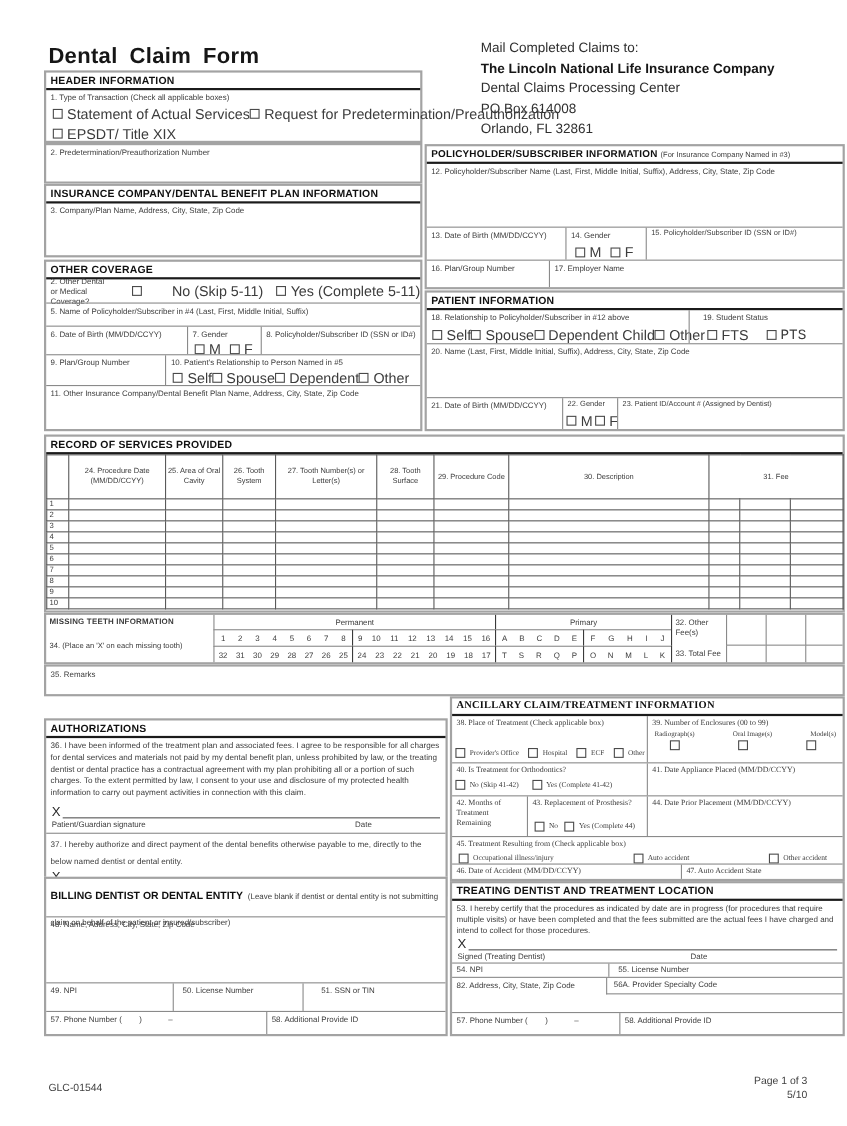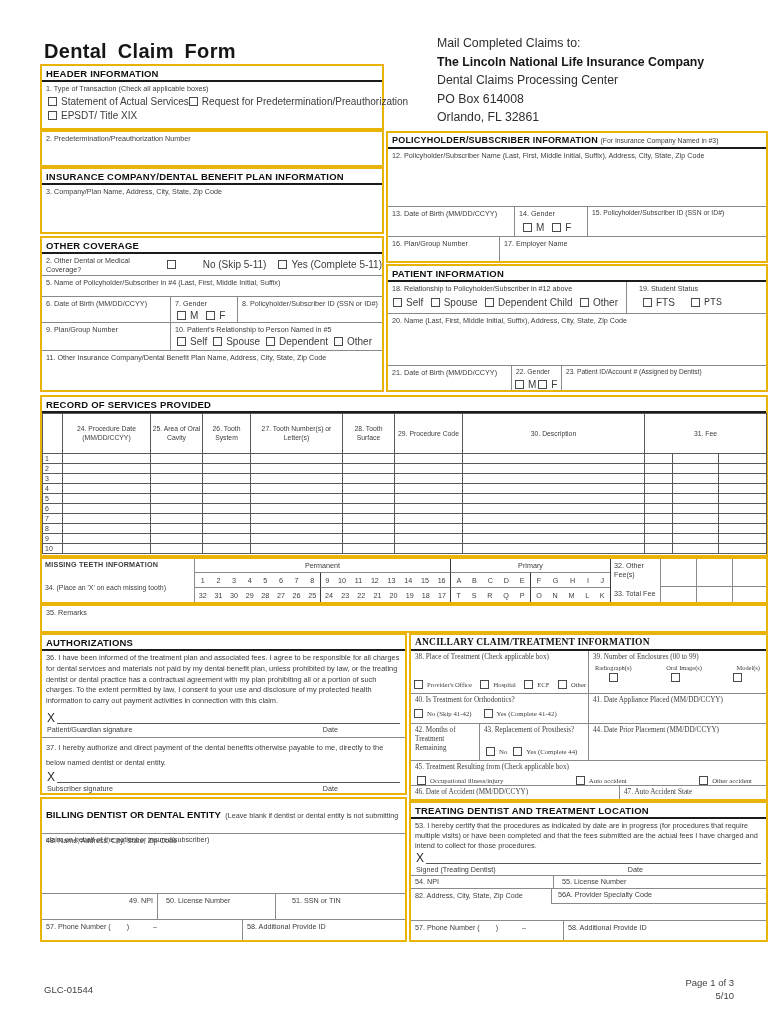--- a/index.html
+++ b/index.html
@@ -1,26 +1,26 @@
 <!DOCTYPE html>
 <html><head>
 <meta charset="utf-8">
 <style>
   * { margin:0; padding:0; box-sizing:border-box; }
   html,body { background:#ffffff; }
   body { font-family:"Liberation Sans", sans-serif; }
   .page { position:relative; width:770px; height:1024px; background:#fff; color:#2a2a2a; overflow:hidden; }
   .abs { position:absolute; }
-  .blk { position:absolute; border:2px solid #eab308; background:#fff; }
+  .blk { position:absolute; border:2px solid #a3a3a3; background:#fff; }
   .sechdr { font-weight:700; font-size:9.5px; color:#101010; padding:2px 4px 1px; border-bottom:2px solid #1b1b1b; letter-spacing:0.2px; white-space:nowrap; line-height:1.2; }
   .sechdr .note { font-weight:400; font-size:6.8px; color:#3c3c3c; letter-spacing:0; }
   .lbl { font-size:7.2px; color:#3c3c3c; line-height:1.25; }
   .pad { padding:2px 4px; }
   .cb { display:inline-block; width:9px; height:9px; border:1px solid #4a4a4a; background:#fff; margin-right:4px; vertical-align:-2px; flex:none; }
-  .cbitem { display:inline-flex; align-items:center; font-size:10px; color:#3c3c3c; white-space:nowrap; }
+  .cbitem { display:inline-flex; align-items:center; font-size:13px; color:#3c3c3c; white-space:nowrap; }
   .row { display:flex; }
   .col { display:flex; flex-direction:column; }
   .bt { border-top:1px solid #8a8a8a; }
   .bl { border-left:1px solid #8a8a8a; }
   .grow { flex:1; }
   .title { font-size:20px; font-weight:700; color:#161616; letter-spacing:0.3px; word-spacing:5px; }
   .mail { font-size:12.3px; color:#2f2f2f; line-height:18.6px; }
   .mail .b { font-weight:700; color:#161616; }
   
   .svc-table { border-collapse:collapse; table-layout:fixed; width:100%; }
@@ -503,21 +503,21 @@
       <div class="bl" style="grid-column:7;grid-row:3;"></div>
       <div class="bl" style="grid-column:8;grid-row:3;"></div>
       <div class="bl" style="grid-column:9;grid-row:3;"></div>
     </div>
   </div>
 
   <div class="blk" style="left:40px;top:604px;width:728px;height:29px;">
     <div class="lbl pad">35. Remarks</div>
   </div>
 
-  <div class="blk col" style="left:40px;top:633px;width:367px;height:162px;">
+  <div class="blk col" style="left:40px;top:653px;width:367px;height:162px;">
     <div class="sechdr">AUTHORIZATIONS</div>
     <div class="lbl pad" style="font-size:7.4px;line-height:10.6px;height:64px;">36. I have been informed of the treatment plan and associated fees. I agree to be responsible for all charges for dental services and materials not paid by my dental benefit plan, unless prohibited by law, or the treating dentist or dental practice has a contractual agreement with my plan prohibiting all or a portion of such charges. To the extent permitted by law, I consent to your use and disclosure of my protected health information to carry out payment activities in connection with this claim.</div>
     <div class="xrow" style="height:13px;">
       <span class="xmark">X</span>
         <span class="sigline"></span>
     </div>
     <div class="srow" style="height:14px;">
       <span>Patient/Guardian signature</span>
       <span style="margin-left:auto;margin-right:62px;">Date</span>
     </div>
@@ -638,21 +638,21 @@
 
   <div class="blk col" style="left:40px;top:797px;width:367px;height:145px;">
     <div class="pad" style="height:34px;line-height:1.5;">
       <span style="font-weight:700;font-size:9.5px;color:#101010;">BILLING DENTIST OR DENTAL ENTITY</span>
       <span class="lbl">(Leave blank if dentist or dental entity is not submitting claim on behalf of the patient or insured/subscriber)</span>
     </div>
     <div class="bt" style="height:60px;">
         <div class="lbl pad">48.  Name, Address, City, State, Zip Code</div>
       </div>
     <div class="row bt" style="height:26px;">
-      <div style="width:115px;text-align:right;">
+      <div style="width:115px;">
           <div class="lbl pad">49. NPI</div>
         </div>
       <div class="bl" style="width:118px;">
           <div class="lbl pad" style="padding-left:8px;">50. License Number</div>
         </div>
       <div class="bl grow">
           <div class="lbl pad" style="padding-left:16px;">51. SSN or TIN</div>
         </div>
     </div>
     <div class="row bt grow">

